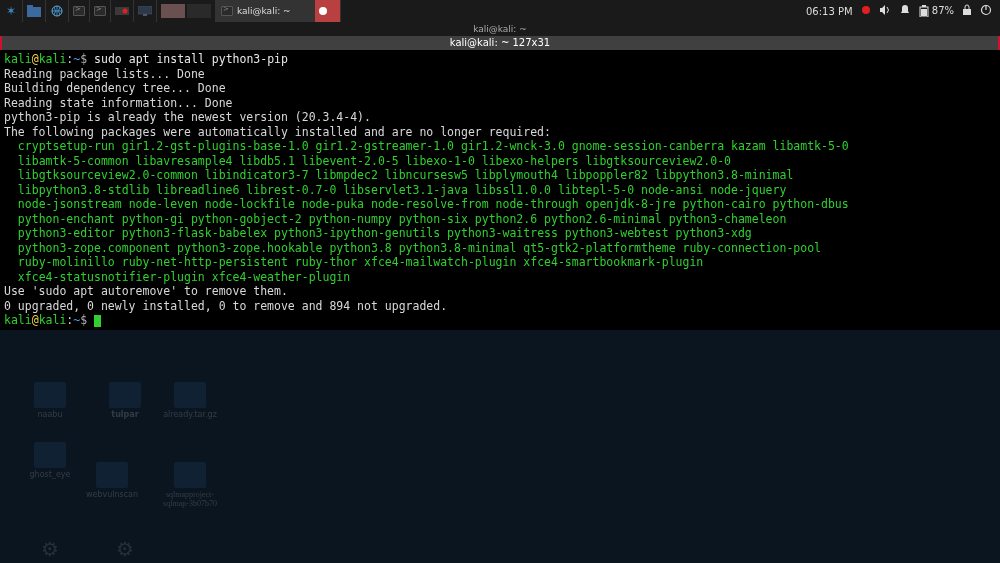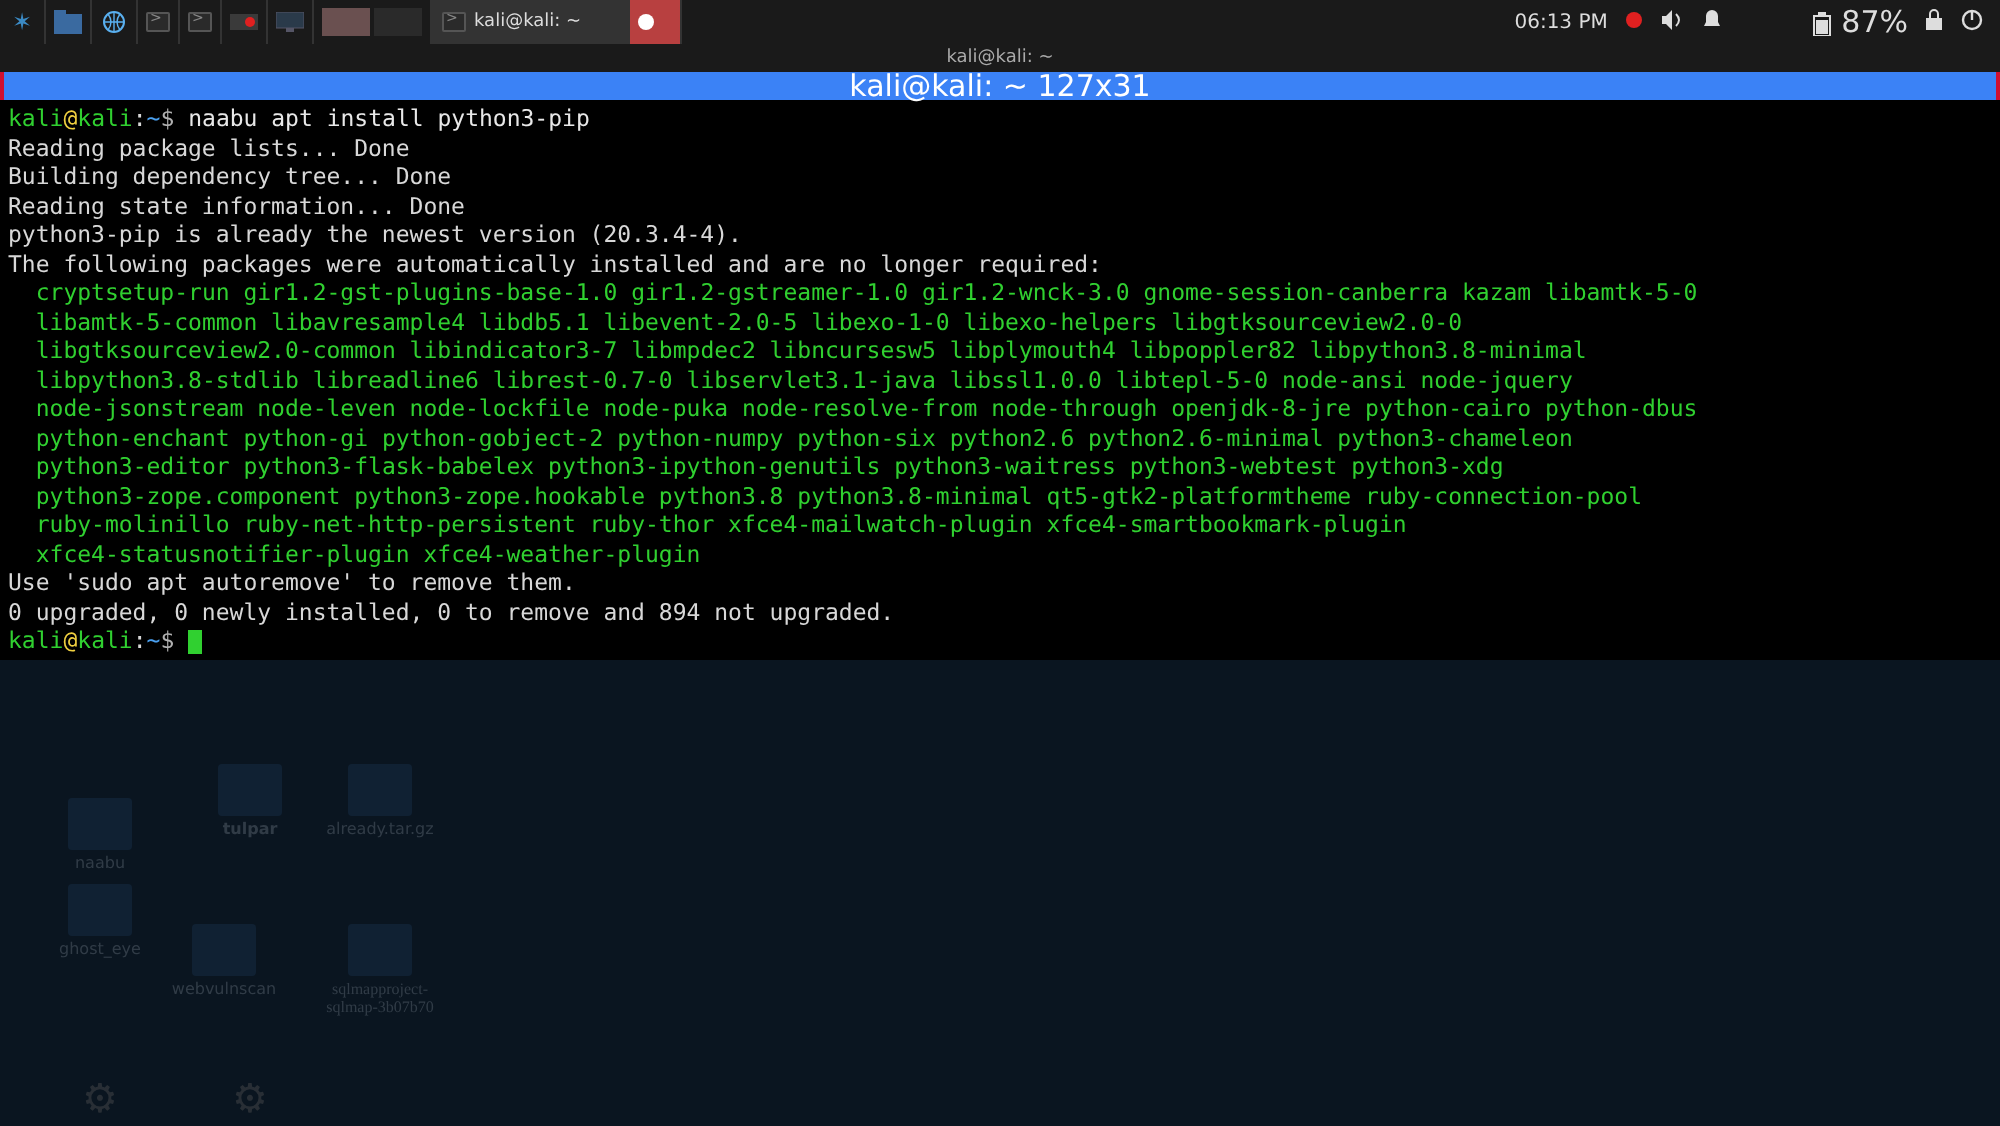--- a/index.html
+++ b/index.html
@@ -53,21 +53,21 @@
 }
 .kali-logo { color: #3b8ac4; font-size: 12px; }
 .task-term-icon { width: 12px; height: 10px; background: #2a2a2a; border: 1px solid #555; border-radius: 1px; position: relative; }
 .task-term-icon::after { content: ">"; position: absolute; top: -2px; left: 1px; font-size: 7px; color: #888; }
 .rec-icon { width: 8px; height: 8px; background: #e02020; border-radius: 50%; }
 .workspace-strip { display: flex; gap: 2px; padding: 0 4px; }
 .workspace { width: 24px; height: 14px; background: #2a2a2a; cursor: pointer; }
 .workspace.active { background: #b84040; }
 .window-thumb { width: 100%; height: 100%; background: #6a5050; }
 .tray-icon { cursor: pointer; }
-.battery { font-size: 15px; margin-left: 36px; }
+.battery { font-size: 10px; }
 
 
 .desktop {
   position: absolute;
   top: 22px; left: 0; right: 0; bottom: 0;
   background: #0a1520;
 }
 .desktop-icon {
   position: absolute;
   width: 60px;
@@ -103,23 +103,23 @@
   height: 14px;
   background: #1a1a1a;
   color: #aaa;
   font-size: 9px;
   text-align: center;
   line-height: 14px;
   font-family: "DejaVu Sans", sans-serif;
 }
 .term-titlebar {
   height: 14px;
-  background: #3b82f6;
+  background: #404040;
   color: #fff;
-  font-size: 15px;
+  font-size: 10px;
   text-align: center;
   line-height: 14px;
   font-family: "DejaVu Sans", sans-serif;
   border-left: 2px solid #d01030;
   border-right: 2px solid #d01030;
 }
 .term-body {
   padding: 2px 4px;
   font-family: "DejaVu Sans Mono", "Courier New", monospace;
   font-size: 11.5px;
@@ -240,21 +240,21 @@
       <svg width="12" height="12" viewBox="0 0 12 12">
           <circle cx="6" cy="6" r="4.5" fill="none" stroke="#ddd" stroke-width="1.2"></circle>
           <line x1="6" y1="1" x2="6" y2="6" stroke="#ddd" stroke-width="1.2"></line>
         </svg>
     </span>
   </div>
 </div>
 
 <div class="desktop">
   <div id="desktop-icons">
-      <div class="desktop-icon" style="left: 20px; top: 377px;">
+      <div class="desktop-icon" style="left: 20px; top: 360px;">
         <div class="icon-img"></div>
         <div>naabu</div>
       </div>
       <div class="desktop-icon" style="left: 95px; top: 360px; font-weight: bold;">
         <div class="icon-img"></div>
         <div>tulpar</div>
       </div>
       <div class="desktop-icon" style="left: 160px; top: 360px;">
         <div class="icon-img"></div>
         <div>already.tar.gz</div>
@@ -280,15 +280,15 @@
     </div>
 </div>
 
 <div class="terminal">
   <div class="term-titlebar-outer">
     <span>kali@kali: ~</span>
   </div>
   <div class="term-titlebar">
     <span>kali@kali: ~ 127x31</span>
   </div>
-  <div class="term-body"><span class="prompt-user">kali</span><span class="prompt-at">@</span><span class="prompt-host">kali</span><span class="out-white">:</span><span class="prompt-path">~</span><span class="prompt-dollar">$</span> <span class="cmd">naabu apt install python3-pip</span>
+  <div class="term-body"><span class="prompt-user">kali</span><span class="prompt-at">@</span><span class="prompt-host">kali</span><span class="out-white">:</span><span class="prompt-path">~</span><span class="prompt-dollar">$</span> <span class="cmd">sudo apt install python3-pip</span>
 <div id="term-lines"><div class="out-white">Reading package lists... Done</div><div class="out-white">Building dependency tree... Done</div><div class="out-white">Reading state information... Done</div><div class="out-white">python3-pip is already the newest version (20.3.4-4).</div><div class="out-white">The following packages were automatically installed and are no longer required:</div><div class="out-green">  cryptsetup-run gir1.2-gst-plugins-base-1.0 gir1.2-gstreamer-1.0 gir1.2-wnck-3.0 gnome-session-canberra kazam libamtk-5-0</div><div class="out-green">  libamtk-5-common libavresample4 libdb5.1 libevent-2.0-5 libexo-1-0 libexo-helpers libgtksourceview2.0-0</div><div class="out-green">  libgtksourceview2.0-common libindicator3-7 libmpdec2 libncursesw5 libplymouth4 libpoppler82 libpython3.8-minimal</div><div class="out-green">  libpython3.8-stdlib libreadline6 librest-0.7-0 libservlet3.1-java libssl1.0.0 libtepl-5-0 node-ansi node-jquery</div><div class="out-green">  node-jsonstream node-leven node-lockfile node-puka node-resolve-from node-through openjdk-8-jre python-cairo python-dbus</div><div class="out-green">  python-enchant python-gi python-gobject-2 python-numpy python-six python2.6 python2.6-minimal python3-chameleon</div><div class="out-green">  python3-editor python3-flask-babelex python3-ipython-genutils python3-waitress python3-webtest python3-xdg</div><div class="out-green">  python3-zope.component python3-zope.hookable python3.8 python3.8-minimal qt5-gtk2-platformtheme ruby-connection-pool</div><div class="out-green">  ruby-molinillo ruby-net-http-persistent ruby-thor xfce4-mailwatch-plugin xfce4-smartbookmark-plugin</div><div class="out-green">  xfce4-statusnotifier-plugin xfce4-weather-plugin</div><div class="out-white">Use 'sudo apt autoremove' to remove them.</div><div class="out-white">0 upgraded, 0 newly installed, 0 to remove and 894 not upgraded.</div></div><span class="prompt-user">kali</span><span class="prompt-at">@</span><span class="prompt-host">kali</span><span class="out-white">:</span><span class="prompt-path">~</span><span class="prompt-dollar">$</span> <span class="cursor"></span></div>
 </div>
 
 </body></html>

